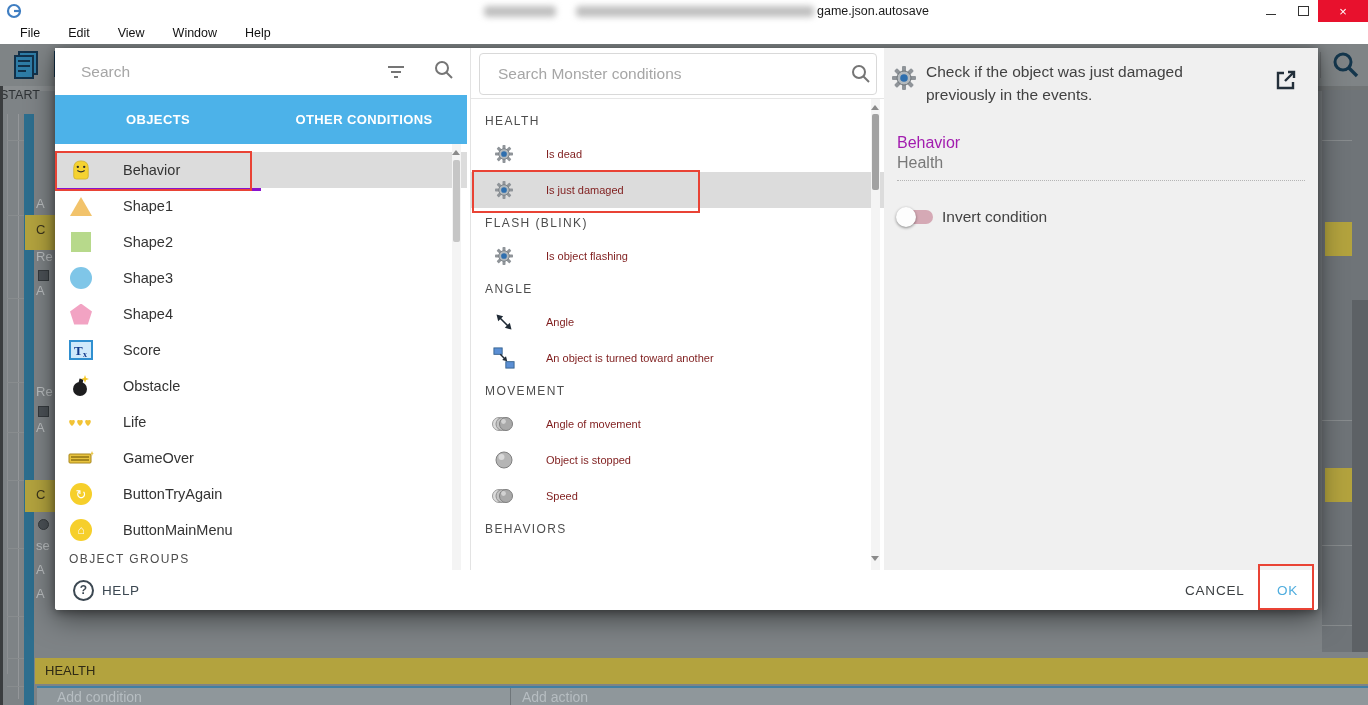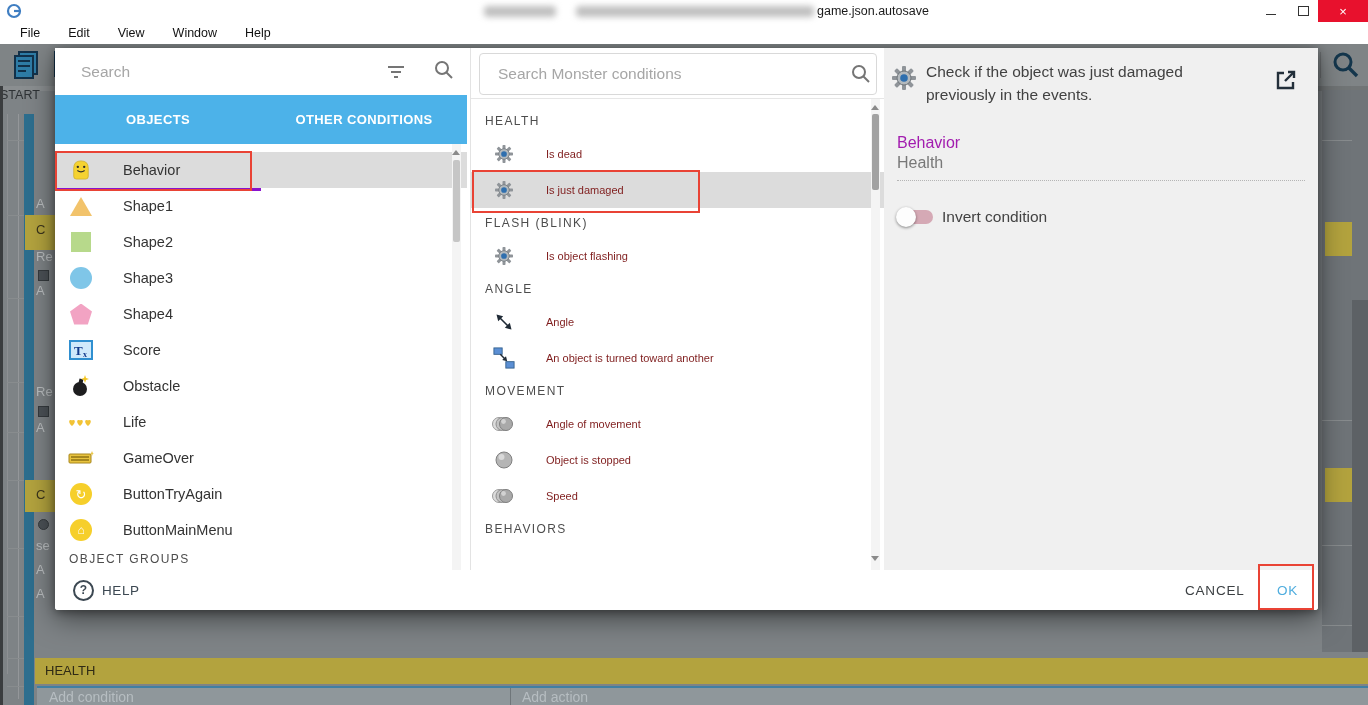--- a/index.html
+++ b/index.html
@@ -269,21 +269,21 @@
     <div class="rowline" style="left:1322px;top:334px;width:30px"></div>
     <div class="comment-row" style="left:1325px;top:382px;width:27px;height:34px"></div>
     <div class="rowline" style="left:1322px;top:459px;width:30px"></div>
     <div class="rowline" style="left:1322px;top:539px;width:30px"></div>
     <div class="abs" style="left:1352px;top:214px;width:16px;height:352px;background:#5d6165"></div>
 
     <div class="abs" style="left:35px;top:572px;width:1333px;height:26px;background:#b3a33e">
       <span style="position:absolute;left:10px;top:5px;font-size:13px;color:#2f2a15">HEALTH</span>
     </div>
     <div class="abs" style="left:37px;top:600px;width:1331px;height:19px;background:#8f979b;border-top:2px solid #3f7fa3">
-      <span style="position:absolute;left:12px;top:1px;font-size:14px;color:#b6bdc1">Add condition</span>
+      <span style="position:absolute;left:20px;top:1px;font-size:14px;color:#b6bdc1">Add condition</span>
       <div style="position:absolute;left:473px;top:0;width:1px;height:19px;background:#6f767a"></div>
       <span style="position:absolute;left:485px;top:1px;font-size:14px;color:#b6bdc1">Add action</span>
     </div>
   </div>
 
   <div class="dialog">
 
     <div class="lpanel">
       <div class="searchrow">
         <input type="text" placeholder="Search" style="">

